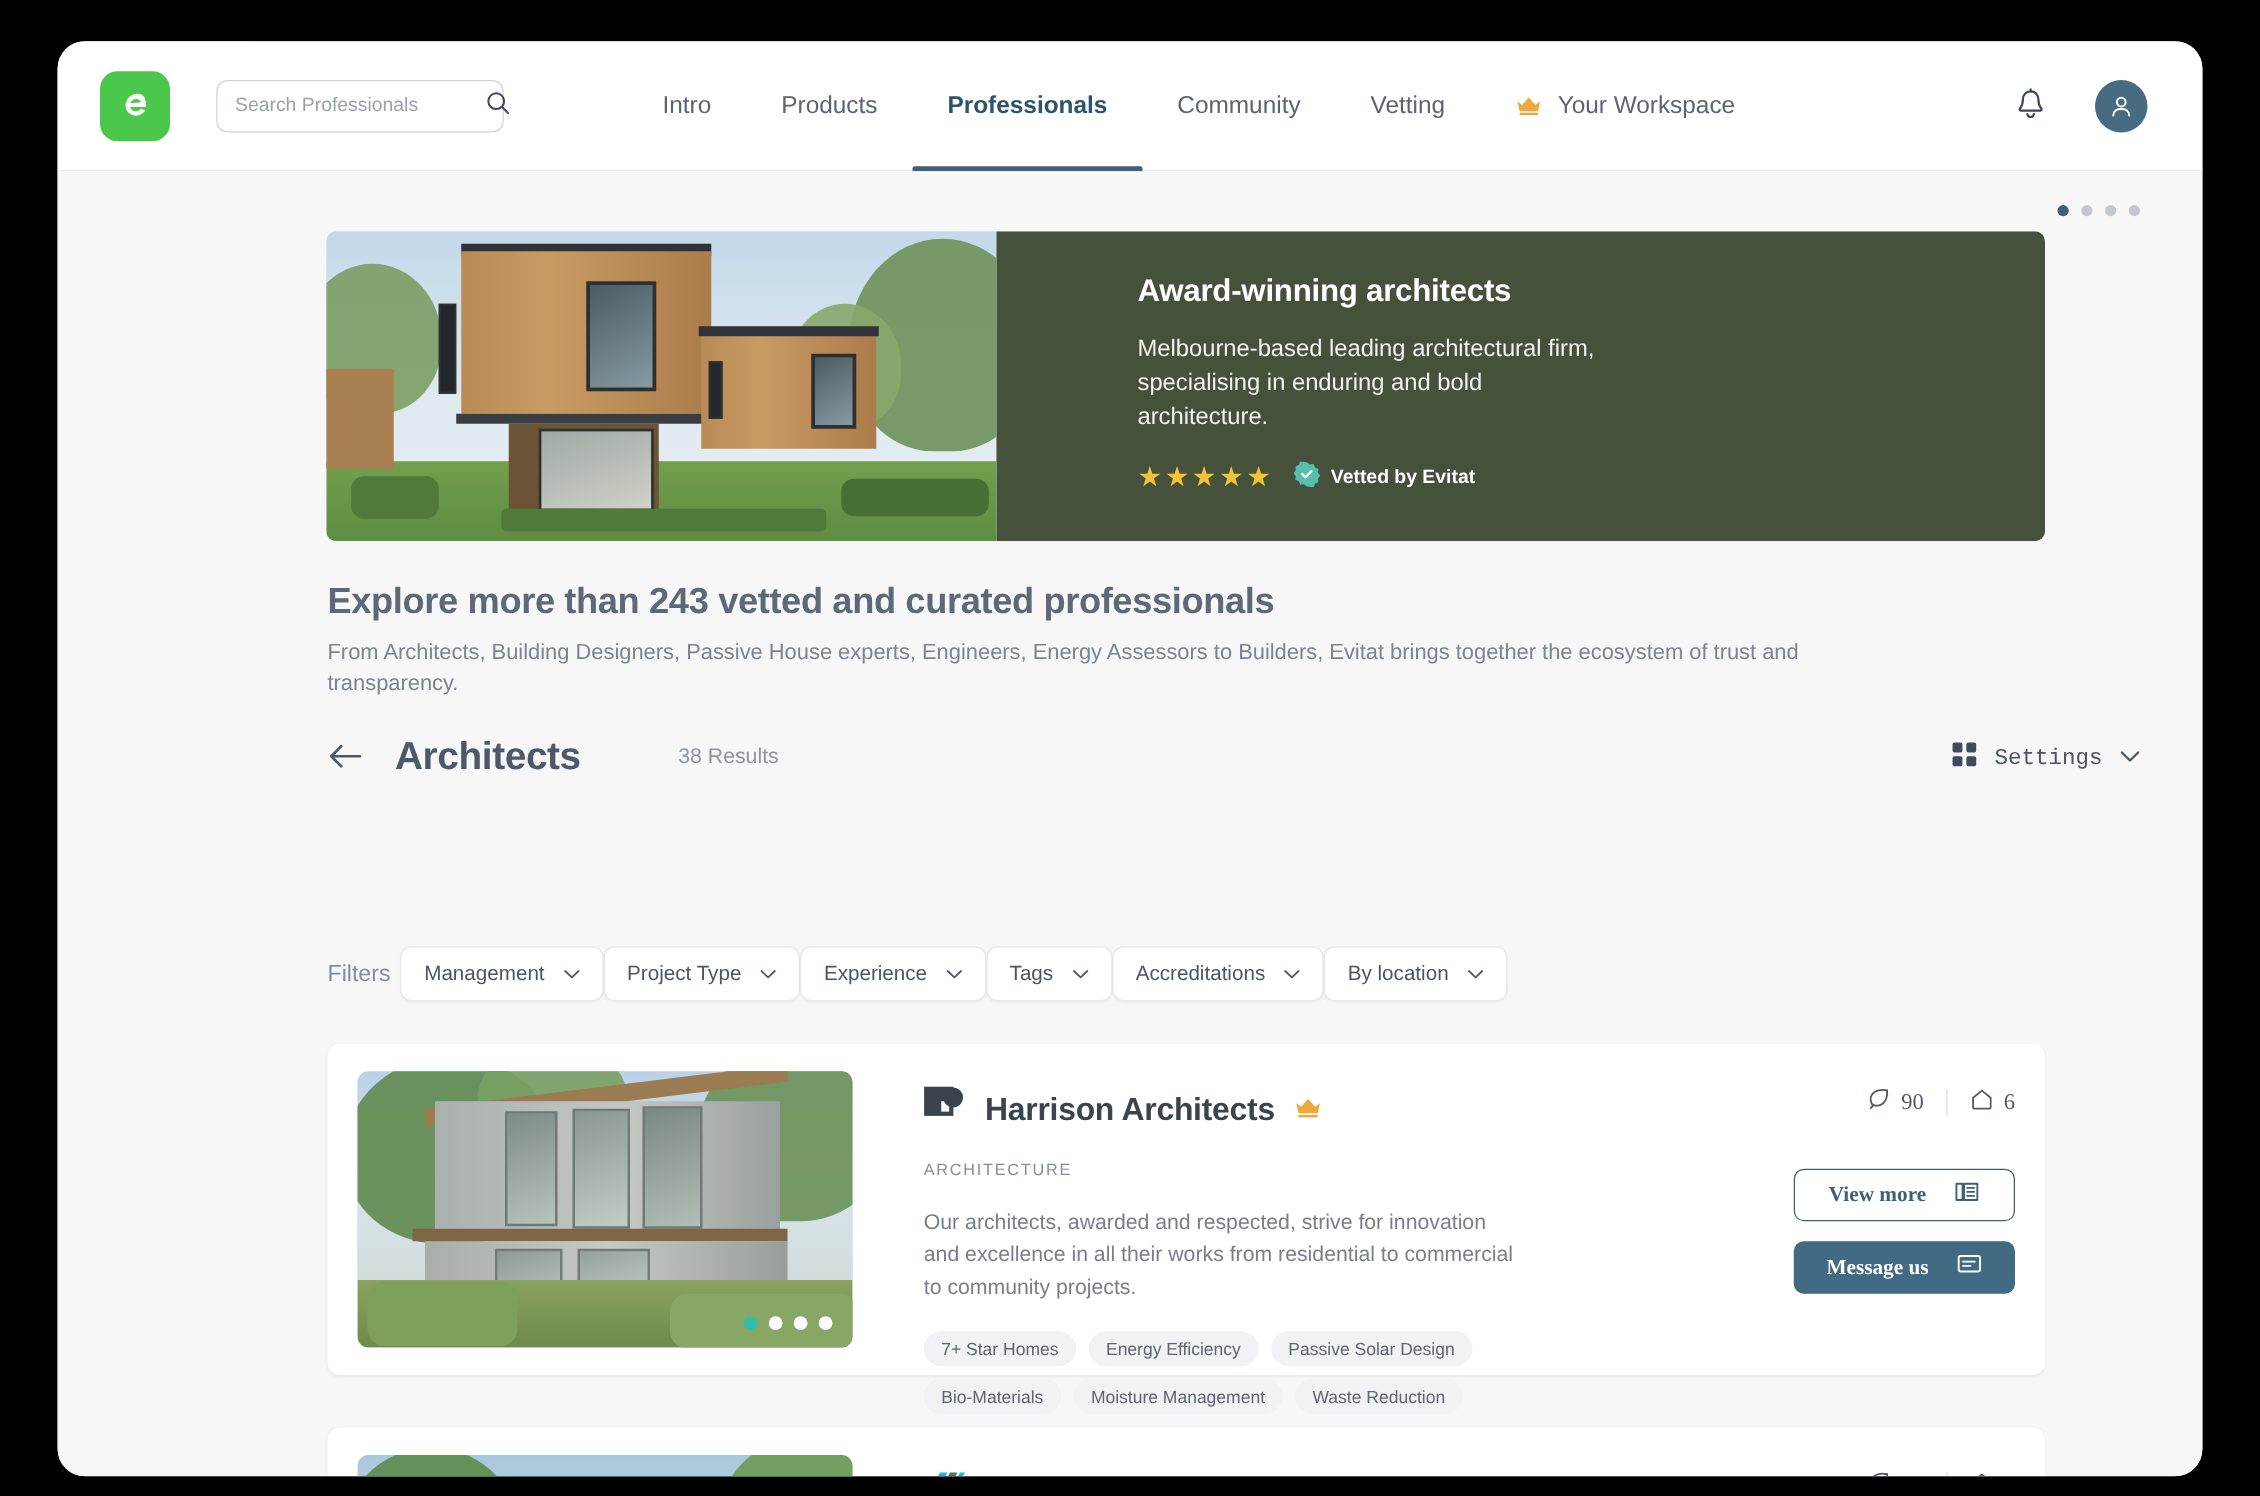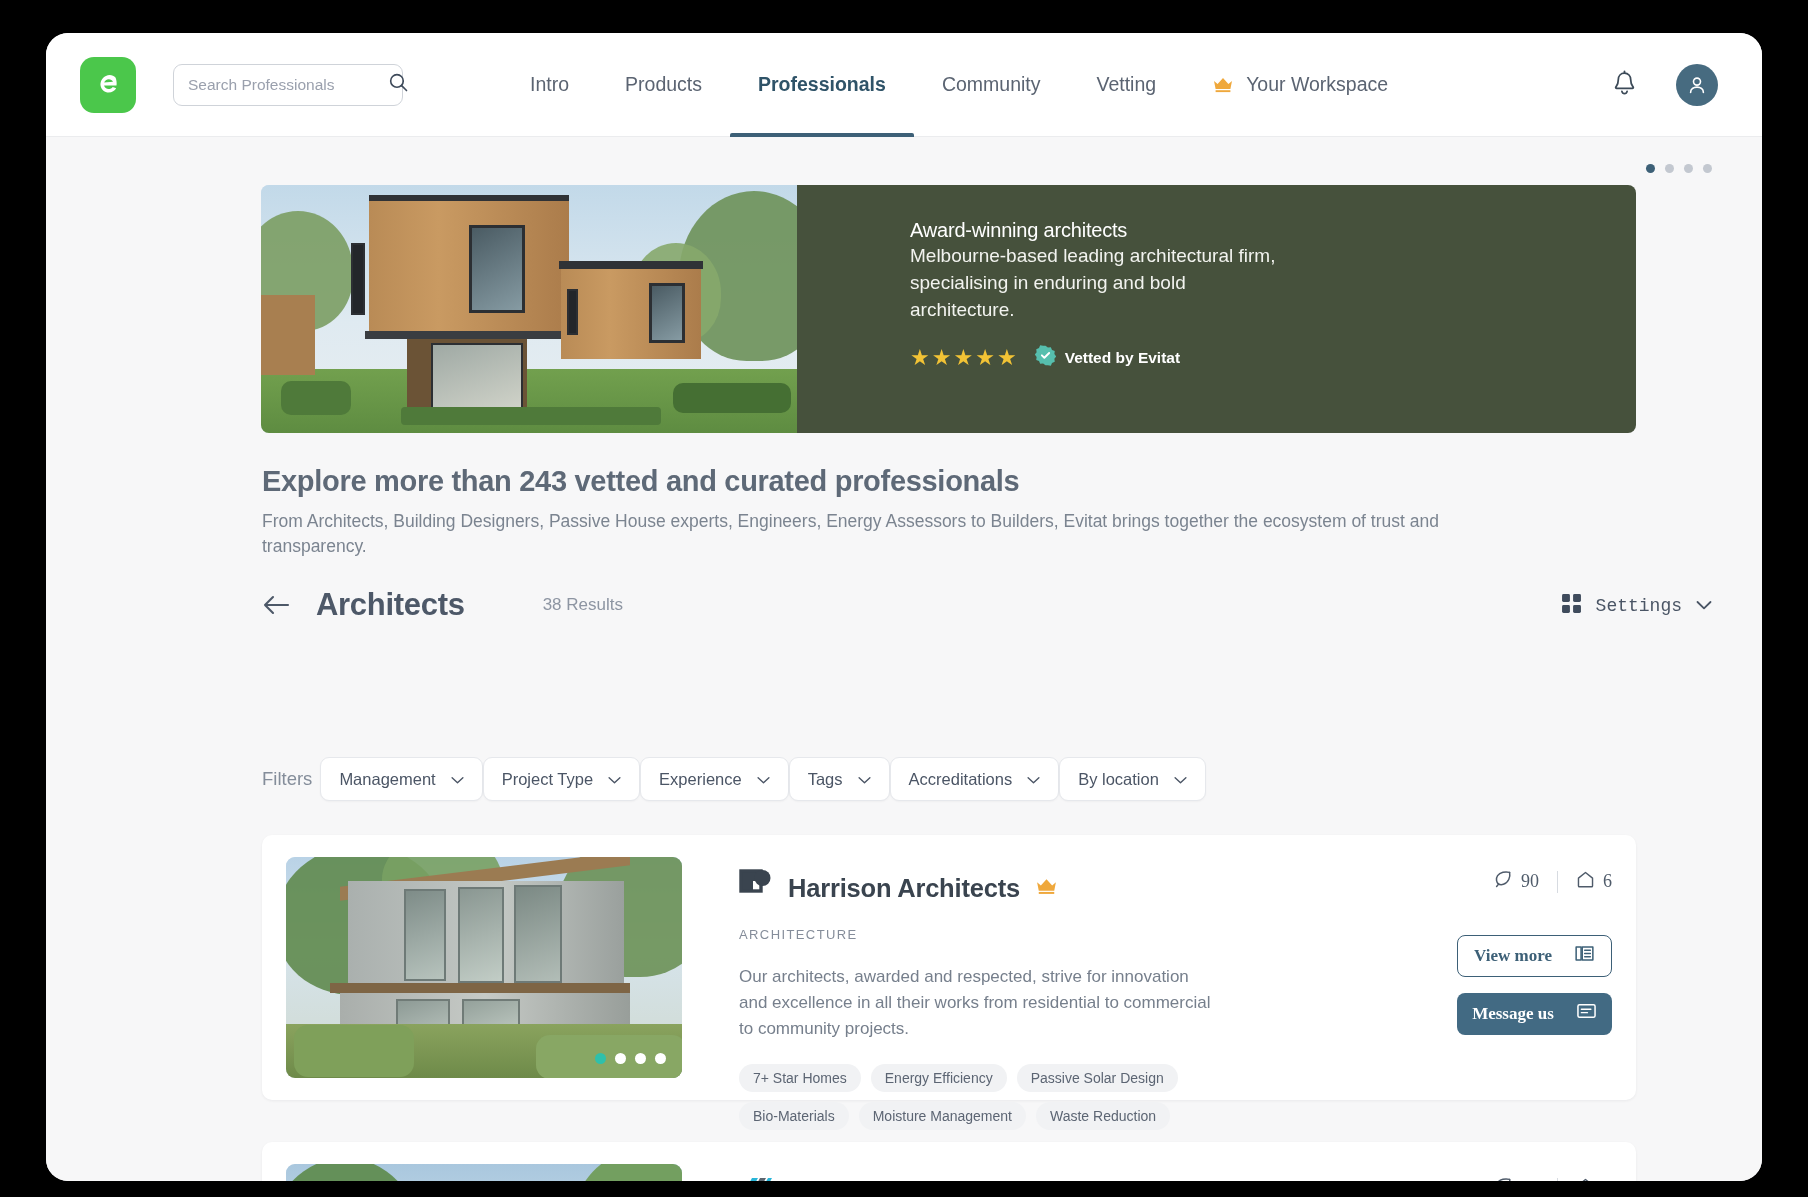--- a/index.html
+++ b/index.html
@@ -169,23 +169,24 @@
     overflow: hidden;
     background: linear-gradient(#cfe0ee, #b9cfe1);
   }
   #hero-panel {
     flex: 1;
     background: #46513c;
     padding: 34px 0 0 113px;
     color: #fff;
   }
   #hero-title {
-    font-size: 20px;
-    font-weight: normal;
+    font-size: 25px;
+    font-weight: bold;
     letter-spacing: -0.2px;
+    margin-bottom: 18px;
   }
   #hero-desc {
     font-size: 19px;
     line-height: 27px;
     max-width: 375px;
     color: #f2f3ef;
     font-weight: 300;
   }
   #hero-rating {
     display: flex;
@@ -353,21 +354,21 @@
     gap: 18px;
     color: #4f5b6a;
     font-size: 18px;
   }
   .stat { display:flex; align-items:center; gap: 8px; }
   .stat-div { width: 1px; height: 22px; background: #d7dbe1; }
 
   .btn {
     position: absolute;
     right: 0;
-    width: 155px;
+    width: 177px;
     height: 42px;
     border-radius: 8px;
     display: flex;
     align-items: center;
     justify-content: center;
     gap: 22px;
     font-size: 17px;
     font-weight: bold;
     cursor: pointer;
   }

